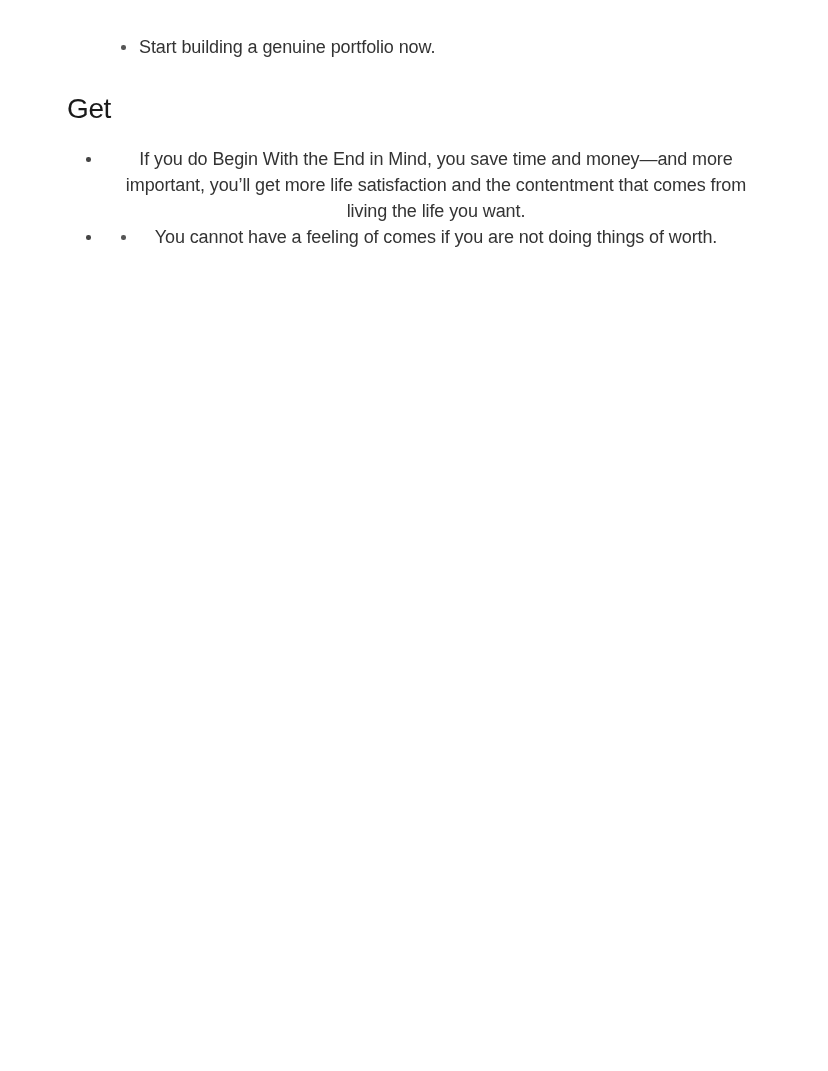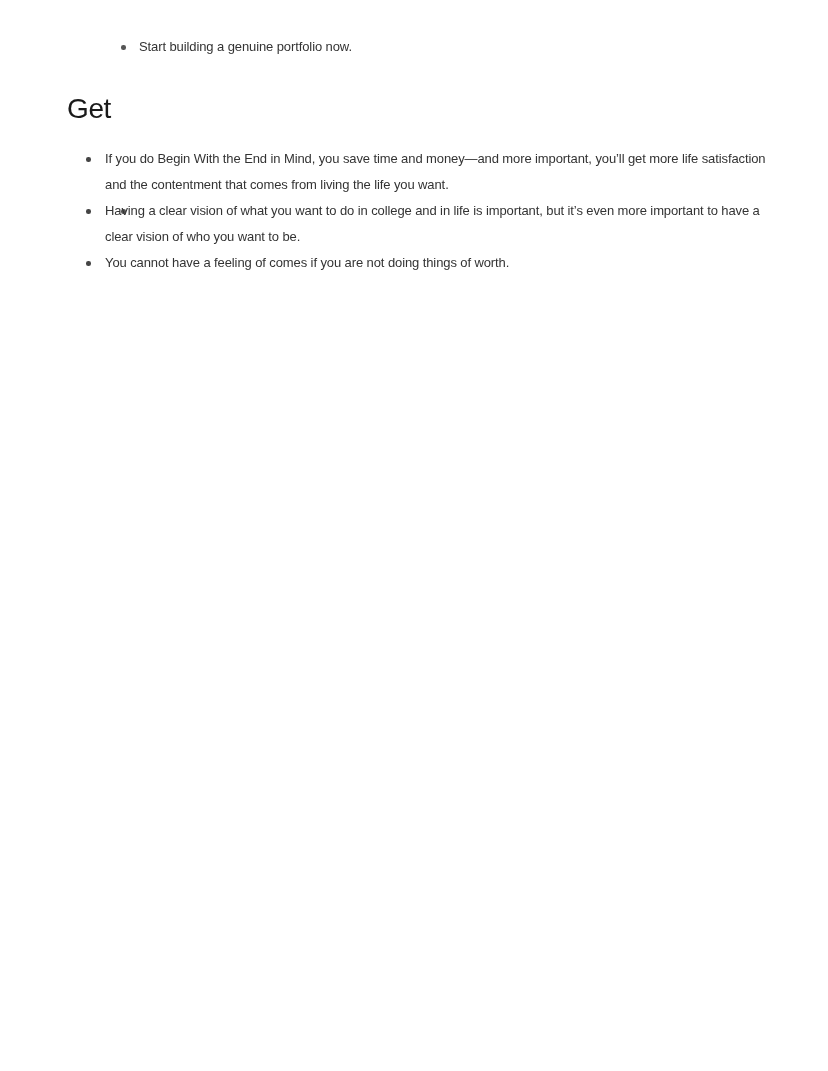--- a/index.html
+++ b/index.html
@@ -33,31 +33,32 @@
 
   
   ul.list {
     list-style: none;
     margin: 0;
     padding: 0;
   }
 
   li.item {
     position: relative;
-    font-size: 13px;
+    font-size: 18px;
     line-height: 26px;
     color: #333333;
     letter-spacing: -0.1px;
     margin: 0;
     padding: 0;
   }
 
   
   li.level1 {
     padding-left: 38px;
+    text-align: center;
   }
   li.level1 > .bullet {
     position: absolute;
     left: 19px;
     top: 11px;
     width: 4.5px;
     height: 4.5px;
     border-radius: 50%;
     background: #444444;
   }
@@ -116,22 +117,18 @@
     <ul class="list block-main">
       <li class="item level1">
         <span class="bullet"></span>
         <span class="item-text">If you do Begin With the End in Mind, you save time and money—and more important, you’ll get more life satisfaction and the contentment that comes from living the life you want.</span>
       </li>
       <li class="item level2">
         <span class="bullet"></span>
       </li>
       <li class="item level1">
         <span class="bullet"></span>
-        <span class="item-text">Having a clear vision of what you want to do in college and in life is important, but it’s even more important to have a clear vision of who you want to be.</span>
-      </li>
-      <li class="item level1">
-        <span class="bullet"></span>
         <span class="item-text">You cannot have a feeling of comes if you are not doing things of worth.</span>
       </li>
     </ul>
 
   </div>
 </div>
 
 </body></html>

